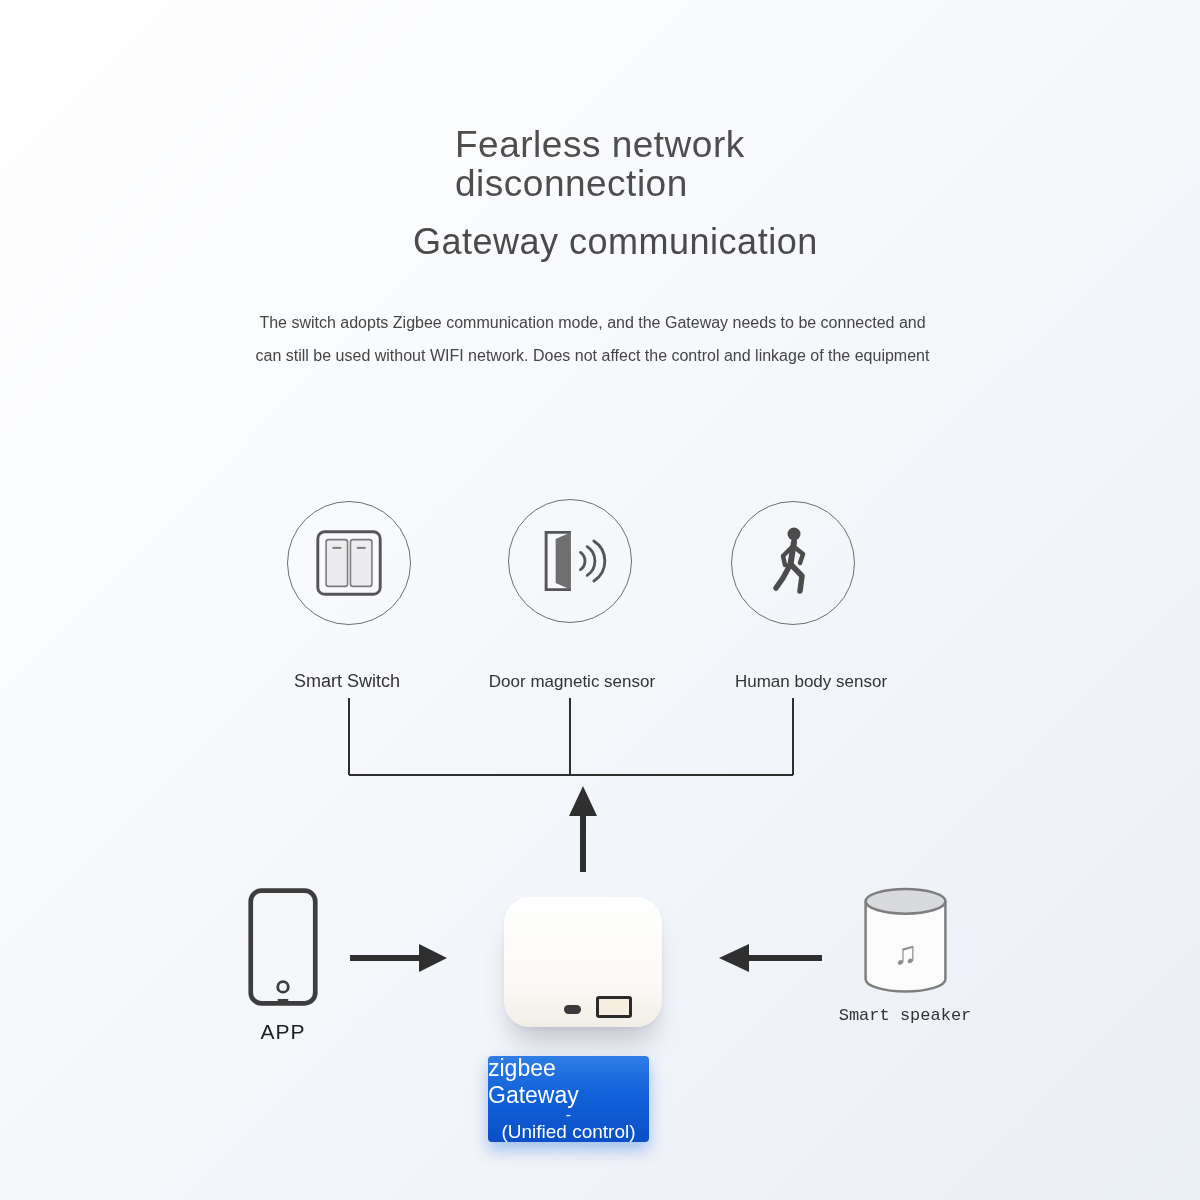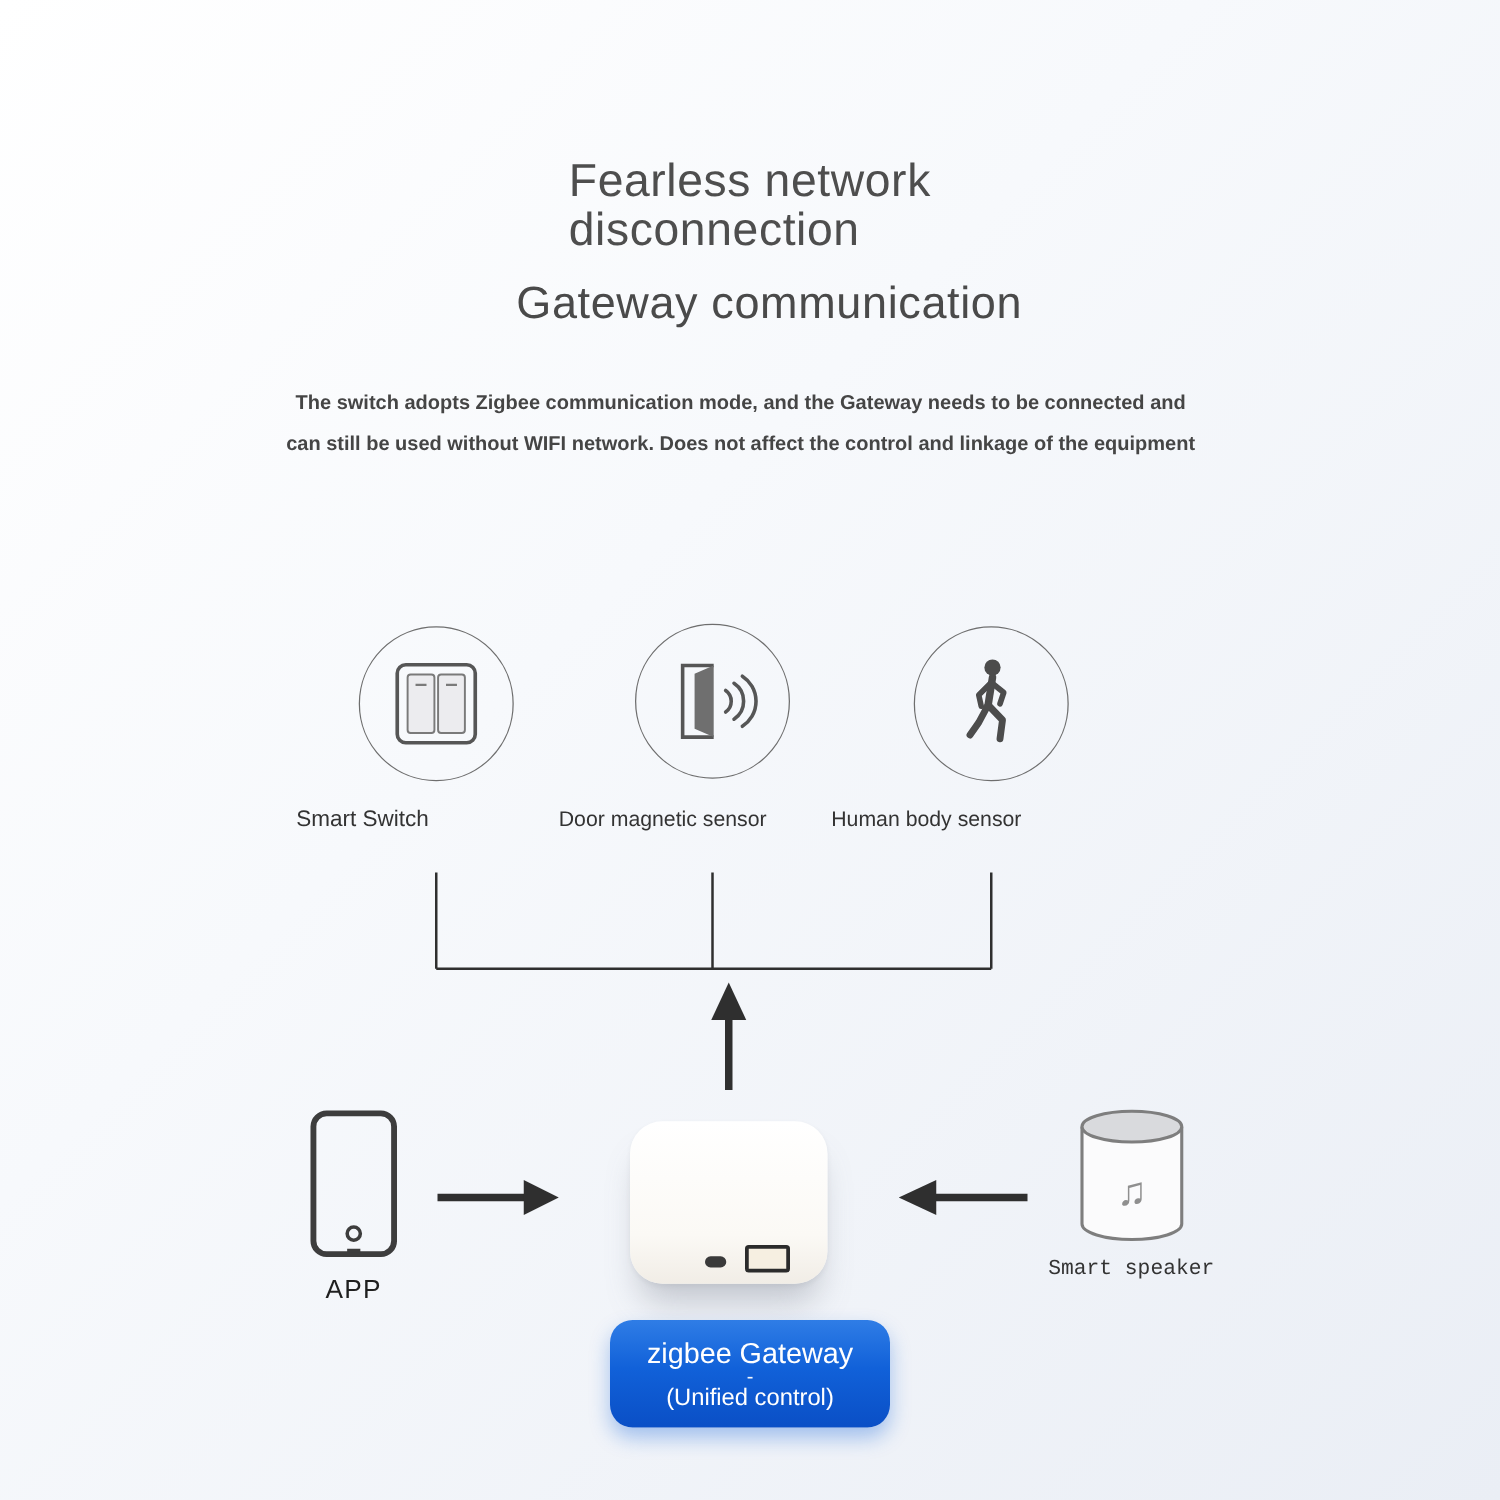--- a/index.html
+++ b/index.html
@@ -7,34 +7,34 @@
   #canvas{
     position:relative;width:1200px;height:1200px;overflow:hidden;
     background:linear-gradient(135deg,#ffffff 0%,#f7f9fc 40%,#eaeef5 100%);
   }
   
   .title-line{position:absolute;left:455px;font-size:37px;color:#4e4e4e;letter-spacing:.5px;}
   #title1{top:124px;}
   #title2{top:163px;}
   .subtitle{position:absolute;left:413px;top:221px;font-size:36px;color:#4a4a4a;letter-spacing:.5px;}
   .desc{position:absolute;left:0;top:306px;width:1185px;text-align:center;color:#454545;font-size:16px;}
-  .desc span{display:block;line-height:33px;font-weight:bold;}
+  .desc span{display:block;line-height:33px;}
   
   .circle{
     position:absolute;width:124px;height:124px;border-radius:50%;
     border:1.6px solid #6e6e6e;box-sizing:border-box;
     display:flex;align-items:center;justify-content:center;
   }
   #circle-switch{left:287px;top:501px;}
   #circle-door{left:508px;top:499px;}
   #circle-human{left:731px;top:501px;}
-  .dev-label{position:absolute;font-size:17px;color:#333;}
+  .dev-label{position:absolute;text-align:center;font-size:17px;color:#333;margin-top:26px;}
   #label-switch{left:237px;top:645px;width:220px;font-size:18px;}
   #label-door{left:447px;top:646px;width:250px;}
-  #label-human{left:665px;top:646px;width:250px;}
+  #label-human{left:686px;top:646px;width:250px;}
   
   #connectors{position:absolute;left:0;top:0;width:1200px;height:1200px;pointer-events:none;}
   
   #phone-group{position:absolute;left:238px;top:886px;width:90px;}
   #app-label{position:absolute;left:238px;top:1020px;width:90px;text-align:center;
              font-size:21px;color:#1f1f1f;letter-spacing:1px;}
   
   #speaker-group{position:absolute;left:858px;top:884px;width:95px;}
   #speaker-label{position:absolute;left:805px;top:1006px;width:200px;text-align:center;
                  font-size:17px;color:#333;font-family:Liberation Mono, monospace;}
@@ -42,23 +42,23 @@
   #gateway-device{
     position:absolute;left:504px;top:897px;width:158px;height:130px;border-radius:26px;
     background:linear-gradient(180deg,#ffffff 0%,#fbf9f5 70%,#f1ede6 100%);
     box-shadow:0 22px 26px -8px rgba(110,115,130,.35), 0 2px 4px rgba(0,0,0,.05);
   }
   .gw-port-small{position:absolute;left:60px;top:108px;width:17px;height:9px;border-radius:5px;background:#3a3a3a;}
   .gw-port-big{position:absolute;left:92px;top:99px;width:36px;height:22px;border-radius:3px;
                background:#f6efe1;border:3px solid #2b2b2b;box-sizing:border-box;}
   
   #gateway-badge{
-    position:absolute;left:488px;top:1056px;width:224px;height:86px;border-radius:18px;
+    position:absolute;left:488px;top:1056px;width:161px;height:86px;border-radius:4px;
     background:linear-gradient(180deg,#2f7de6 0%,#1161d9 45%,#0a4fc6 100%);
-    color:#ffffff;text-align:center;box-shadow:0 8px 16px rgba(17,97,217,.35);
+    color:#ffffff;text-align:left;box-shadow:0 8px 16px rgba(17,97,217,.35);
     display:flex;flex-direction:column;align-items:center;justify-content:center;gap:1px;
   }
   .badge-l1{font-size:23px;}
   .badge-sep{font-size:16px;line-height:10px;opacity:.95;}
   .badge-l2{font-size:19px;}
 </style>
 </head>
 <body>
 
 <div id="canvas">

